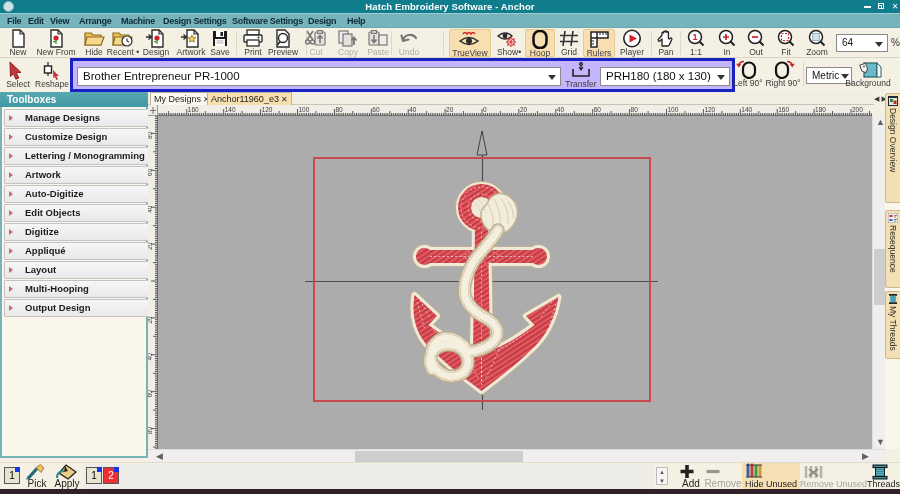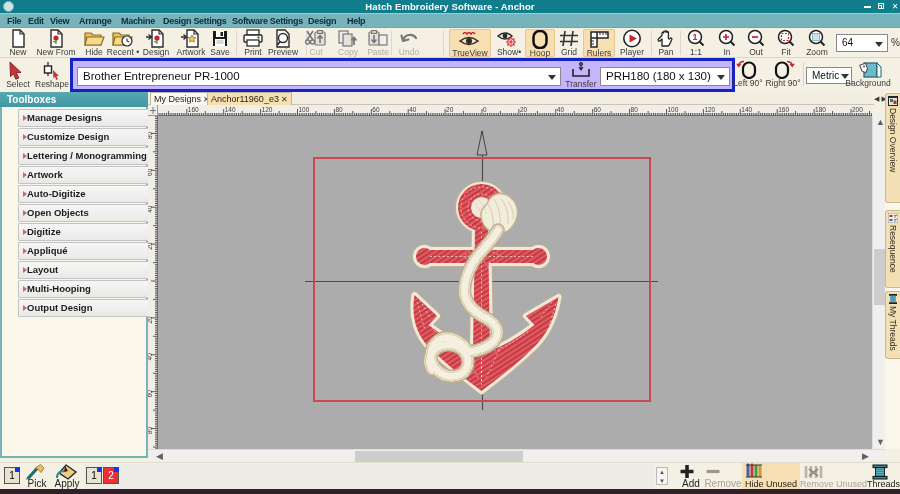--- a/index.html
+++ b/index.html
@@ -29,21 +29,21 @@
 
 #toolbar2 { left:0; top:58px; width:900px; height:34px; background:#F4F0E3; }
 #bluebox { left:70px; top:0px; width:665px; height:34px; border:3px solid #1822C0; background:#c4b5fd; }
 .combo { position:absolute; background:#fff; border:1px solid #8a8a8a; font-size:11.5px; color:#111; }
 .combo .tx { position:absolute; left:5px; top:2px; white-space:nowrap; }
 .combo .ar { position:absolute; right:4px; top:7px; width:0; height:0; border-left:4px solid transparent; border-right:4px solid transparent; border-top:5px solid #333; }
 
 
 #leftpanel { left:0; top:92px; width:148px; height:366px; background:#FAF6EA; border-left:2px solid #79b3ba; border-right:2px solid #79b3ba; border-bottom:2px solid #79b3ba; }
 #tbhead { left:-2px; top:0; width:148px; height:15px; background:linear-gradient(#57A8B1,#3F98A3); color:#fff; font-weight:bold; font-size:10px; line-height:15px; padding-left:7px; }
-.titem { position:absolute; left:16px; width:146px; height:18px; background:linear-gradient(#f6f6f6,#e9e9e9); border:1px solid #c3c3c3; border-radius:1px; font-size:9.5px; font-weight:bold; color:#1c1c1c; line-height:16.5px; padding-left:8px; white-space:nowrap; }
+.titem { position:absolute; left:2px; width:146px; height:18px; background:linear-gradient(#f6f6f6,#e9e9e9); border:1px solid #c3c3c3; border-radius:1px; font-size:9.5px; font-weight:bold; color:#1c1c1c; line-height:16.5px; padding-left:20px; white-space:nowrap; }
 .titem:before { content:""; position:absolute; left:4px; top:5px; width:0; height:0; border-top:3.5px solid transparent; border-bottom:3.5px solid transparent; border-left:4.5px solid #c86a6a; }
 
 
 #tabrow { left:148px; top:92px; width:726px; height:13px; background:#F1EDE0; border-bottom:1px solid #c9c4b4; }
 .dtab { position:absolute; top:0px; height:13px; font-size:9px; color:#222; line-height:13px; padding:0 3px; border:1px solid #b9b4a4; border-bottom:none; white-space:nowrap; }
 .dtab .x { font-size:8px; margin-left:2px; color:#333; }
 
 
 #corner { left:148px; top:105px; width:10px; height:11px; background:#EFEDE6; border-right:1px solid #999; border-bottom:1px solid #999; }
 #hruler { left:158px; top:105px; width:714px; height:11px; background:#F0EEE7; border-bottom:1px solid #888; }
@@ -458,21 +458,21 @@
       </div>
   </div>
 
   <div id="leftpanel" class="abs">
     <div id="tbhead" class="abs">Toolboxes</div>
     <div class="titem" style="top:17px;">Manage Designs</div>
     <div class="titem" style="top:36px;">Customize Design</div>
     <div class="titem" style="top:55px;">Lettering / Monogramming</div>
     <div class="titem" style="top:74px;">Artwork</div>
     <div class="titem" style="top:93px;">Auto-Digitize</div>
-    <div class="titem" style="top:112px;">Open Objects</div>
+    <div class="titem" style="top:112px;">Edit Objects</div>
     <div class="titem" style="top:131px;">Digitize</div>
     <div class="titem" style="top:150px;">Appliqué</div>
     <div class="titem" style="top:169px;">Layout</div>
     <div class="titem" style="top:207px;">Output Design</div>
     <div class="titem" style="top:188px;">Multi-Hooping</div>
   </div>
 
   <div id="tabrow" class="abs">
     <div class="dtab" style="left:2px; background:#FBF8EF;">My Designs<span class="x">✕</span></div>
     <div class="dtab" style="left:59px; background:#F7DFAF;">Anchor11960_e3<span class="x">✕</span></div>

